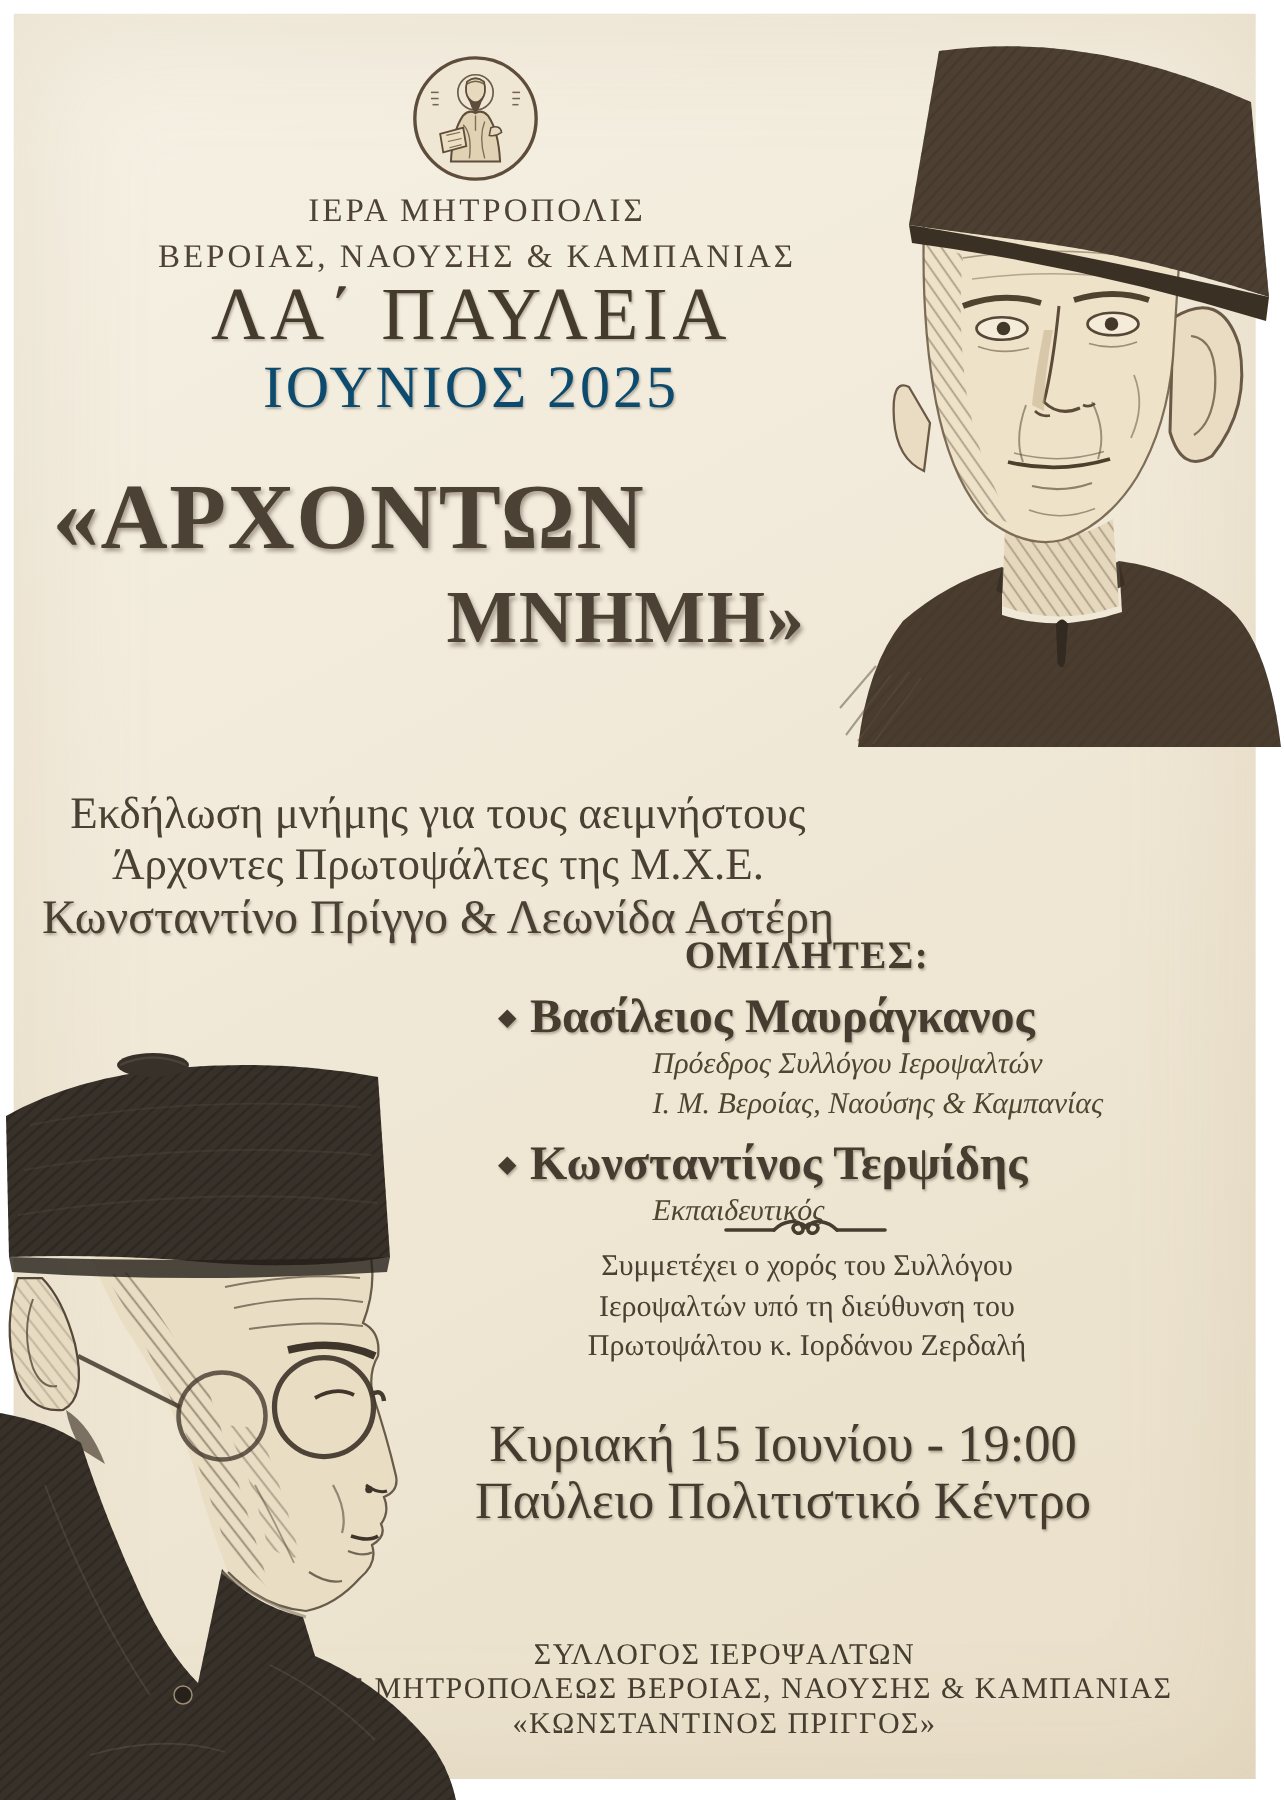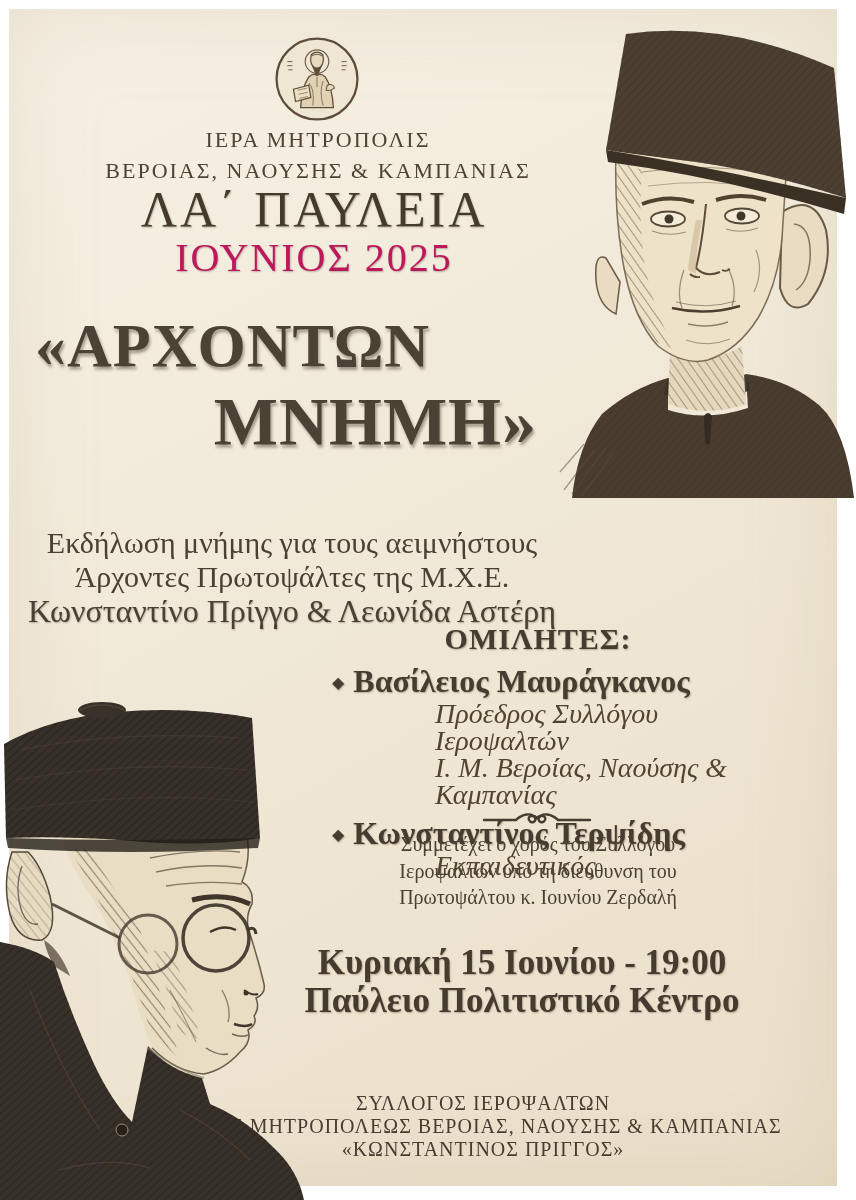--- a/index.html
+++ b/index.html
@@ -15,43 +15,43 @@
   .abs{position:absolute;}
   .center{text-align:center;}
   .shadow-lg{text-shadow:1.5px 2.5px 3px rgba(61,47,30,0.45);}
   .shadow-sm{text-shadow:0.8px 1.4px 1.6px rgba(61,47,30,0.34);}
 
   .emblem{left:274px;top:36px;width:86px;height:86px;}
 
   .org{left:58px;top:124px;width:520px;line-height:31px;
        font-size:22px;letter-spacing:2px;color:#4e4334;}
   .series{left:3px;top:180px;width:622px;font-size:50px;letter-spacing:3px;color:#453b2d;}
-  .month{left:3px;top:234px;width:622px;font-size:40px;letter-spacing:2px;color:#be185d;}
+  .month{left:3px;top:234px;width:622px;font-size:40px;letter-spacing:2px;color:#0c4a6e;}
 
   .title1{left:35px;top:310px;font-size:62px;font-weight:700;letter-spacing:1px;color:#4b4134;}
-  .title2{left:0px;top:382px;width:537px;text-align:right;font-size:68px;font-weight:700;letter-spacing:1px;color:#4b4134;}
+  .title2{left:0px;top:382px;width:537px;text-align:right;font-size:50px;font-weight:700;letter-spacing:1px;color:#4b4134;}
 
   .portrait-r{left:556px;top:20px;width:300px;height:478px;}
   .portrait-l{left:0px;top:690px;width:310px;height:510px;}
 
   .desc{left:6px;top:494px;width:572px;font-size:30px;line-height:34px;color:#4a4033;margin-top:32px;}
   .desc-strong{font-weight:400;font-size:32px;}
 
   .speakers{left:332px;top:622px;width:412px;}
-  .spk-head{font-size:30px;font-weight:700;letter-spacing:1px;text-align:center;color:#463c2f;}
+  .spk-head{font-size:26px;font-weight:700;letter-spacing:1px;text-align:center;color:#463c2f;}
   .spk-name{display:flex;align-items:center;gap:9px;font-size:32px;font-weight:700;margin-top:7px;color:#463c2f;}
   .bullet{font-size:16px;line-height:1;position:relative;top:1px;}
-  .spk-role{font-style:italic;font-size:28px;line-height:27px;padding-left:103px;color:#50452f;}
+  .spk-role{font-style:italic;font-size:20px;line-height:27px;padding-left:103px;color:#50452f;}
   .spk-item + .spk-item{margin-top:4px;}
 
   .ornament{left:482px;top:810px;width:110px;height:20px;}
 
   .choir{left:332px;top:831px;width:412px;font-size:20px;line-height:26.5px;color:#4a4033;}
 
-  .when{left:268px;top:944px;width:508px;font-size:35px;font-weight:700;line-height:37.5px;color:#453b2e;}
+  .when{left:268px;top:944px;width:508px;font-size:35px;font-weight:400;line-height:37.5px;color:#453b2e;}
 
   .footer{left:96px;top:1092px;width:774px;font-size:20px;letter-spacing:1px;line-height:23px;color:#473d30;}
 </style>
 </head>
 <body>
 
 <div class="poster">
   <div class="paper"></div>
 
   <svg class="abs emblem" viewBox="0 0 84 84">
@@ -184,21 +184,21 @@
       <path d="M76,10 H108"></path>
       <path d="M34,10 C40,4 50,2 53,8 C55,12 49,14 47,10 C45,6 52,4 55,8"></path>
       <path d="M76,10 C70,4 60,2 57,8 C55,12 61,14 63,10 C65,6 58,4 55,8"></path>
     </g>
     <circle cx="55" cy="8" r="1.6" fill="#463c2f"></circle>
   </svg>
 
   <div class="abs choir center">
     <div>Συμμετέχει ο χορός του Συλλόγου</div>
     <div>Ιεροψαλτών υπό τη διεύθυνση του</div>
-    <div>Πρωτοψάλτου κ. Ιουνίου Ζερδαλή</div>
+    <div>Πρωτοψάλτου κ. Ιορδάνου Ζερδαλή</div>
   </div>
 
   <div class="abs when center shadow-sm">
     <div>Κυριακή 15 Ιουνίου - 19:00</div>
     <div>Παύλειο Πολιτιστικό Κέντρο</div>
   </div>
 
   <div class="abs footer center">
     <div>ΣΥΛΛΟΓΟΣ ΙΕΡΟΨΑΛΤΩΝ</div>
     <div>ΙΕΡΑΣ ΜΗΤΡΟΠΟΛΕΩΣ ΒΕΡΟΙΑΣ, ΝΑΟΥΣΗΣ &amp; ΚΑΜΠΑΝΙΑΣ</div>

